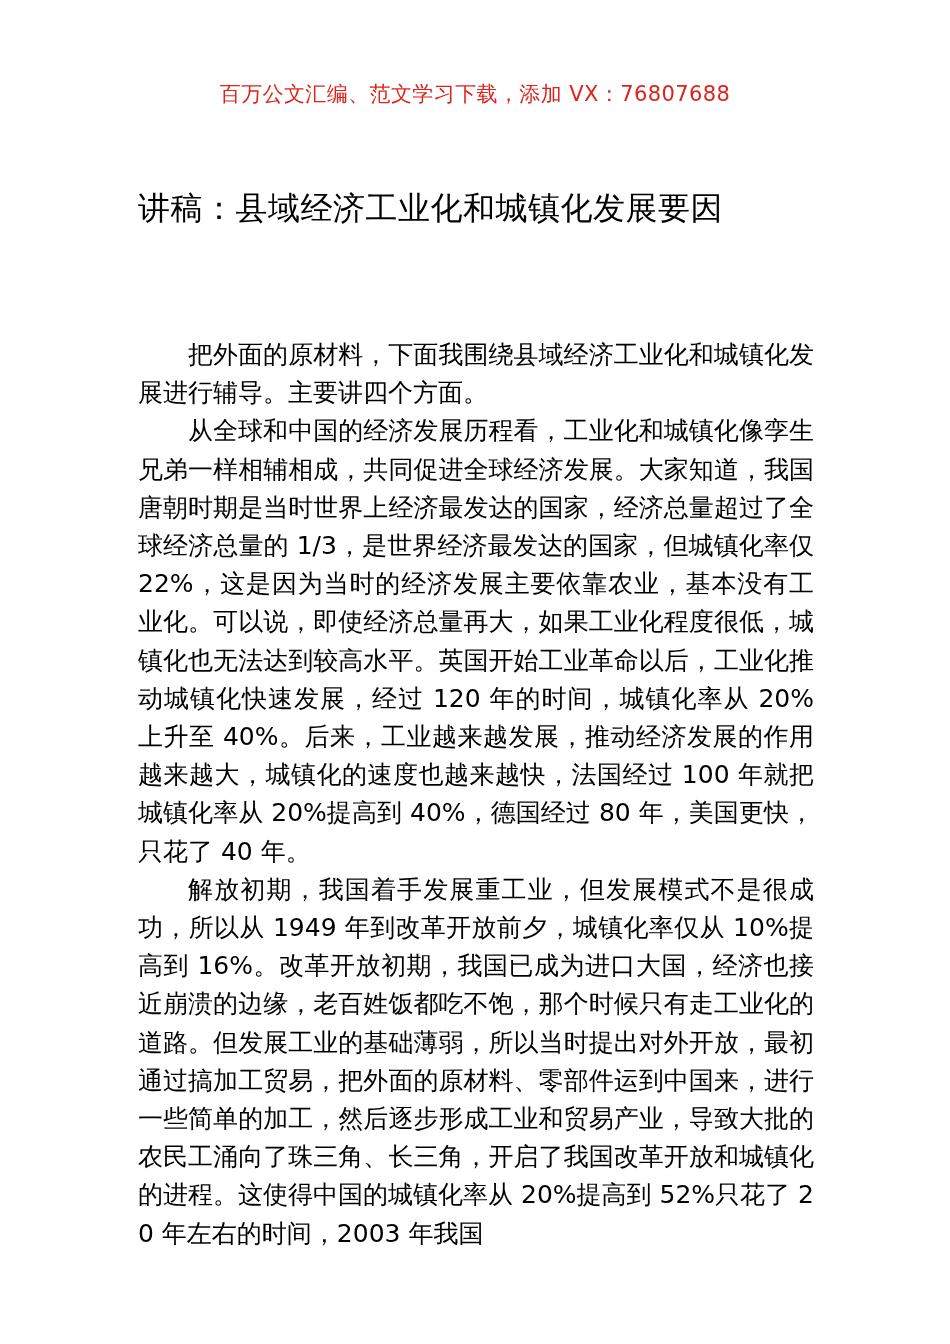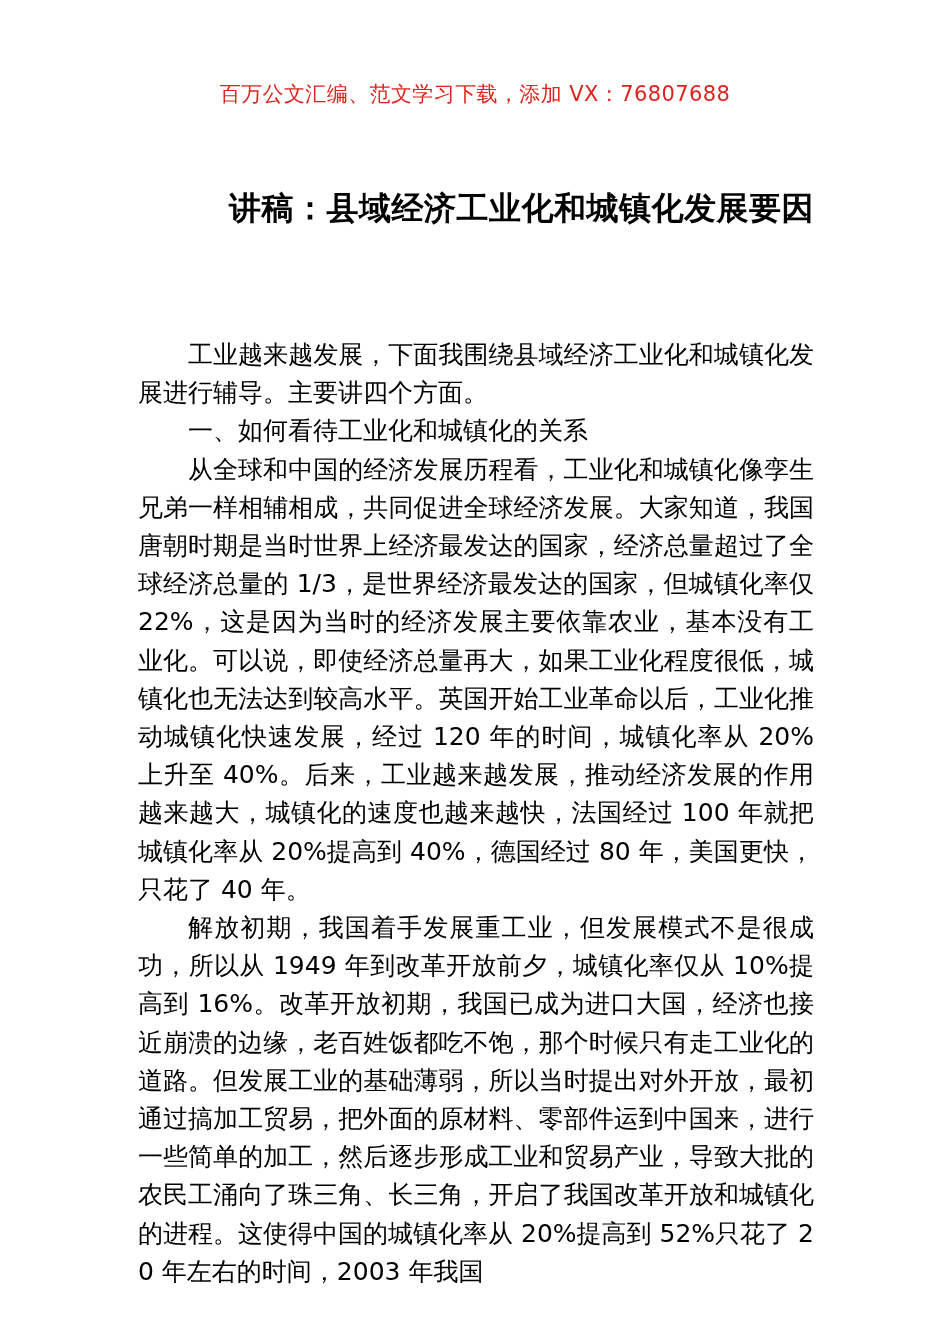--- a/index.html
+++ b/index.html
@@ -39,23 +39,23 @@
     line-height: 28px;
     white-space: nowrap;
   }
 
   
   .doc-title {
     position: absolute;
     left: 138px;
     top: 172px;
     width: 676px;
-    text-align: right;
+    text-align: left;
     font-size: 32px;
-    font-weight: bold;
+    font-weight: normal;
     line-height: 72px;
     letter-spacing: 0.5px;
   }
   .doc-title .title-line {
     display: block;
   }
 
   
   .body-block {
     position: absolute;
@@ -80,19 +80,18 @@
 
 <div class="page">
 
   <div class="promo-header">百万公文汇编、范文学习下载，添加 VX：76807688</div>
 
   <div class="doc-title">
     <span class="title-line">讲稿：县域经济工业化和城镇化发展要因</span>
   </div>
 
   <div class="body-block">
-    <p class="para">工业越来越发展，下面我围绕县域经济工业化和城镇化发展进行辅导。主要讲四个方面。</p>
-    <p class="para">一、如何看待工业化和城镇化的关系</p>
+    <p class="para">把外面的原材料，下面我围绕县域经济工业化和城镇化发展进行辅导。主要讲四个方面。</p>
     <p class="para">从全球和中国的经济发展历程看，工业化和城镇化像孪生兄弟一样相辅相成，共同促进全球经济发展。大家知道，我国唐朝时期是当时世界上经济最发达的国家，经济总量超过了全球经济总量的 1/3，是世界经济最发达的国家，但城镇化率仅 22%，这是因为当时的经济发展主要依靠农业，基本没有工业化。可以说，即使经济总量再大，如果工业化程度很低，城镇化也无法达到较高水平。英国开始工业革命以后，工业化推动城镇化快速发展，经过 120 年的时间，城镇化率从 20%上升至 40%。后来，工业越来越发展，推动经济发展的作用越来越大，城镇化的速度也越来越快，法国经过 100 年就把城镇化率从 20%提高到 40%，德国经过 80 年，美国更快，只花了 40 年。</p>
     <p class="para">解放初期，我国着手发展重工业，但发展模式不是很成功，所以从 1949 年到改革开放前夕，城镇化率仅从 10%提高到 16%。改革开放初期，我国已成为进口大国，经济也接近崩溃的边缘，老百姓饭都吃不饱，那个时候只有走工业化的道路。但发展工业的基础薄弱，所以当时提出对外开放，最初通过搞加工贸易，把外面的原材料、零部件运到中国来，进行一些简单的加工，然后逐步形成工业和贸易产业，导致大批的农民工涌向了珠三角、长三角，开启了我国改革开放和城镇化的进程。这使得中国的城镇化率从 20%提高到 52%只花了 20 年左右的时间，2003 年我国</p>
   </div>
 
 </div>
 
 </body></html>

